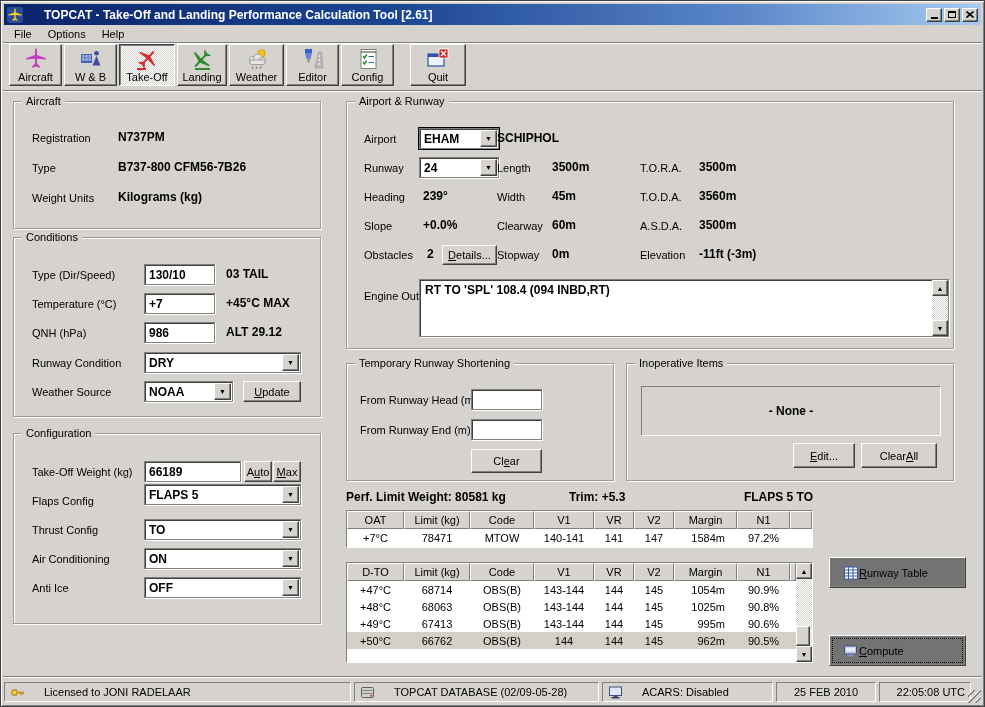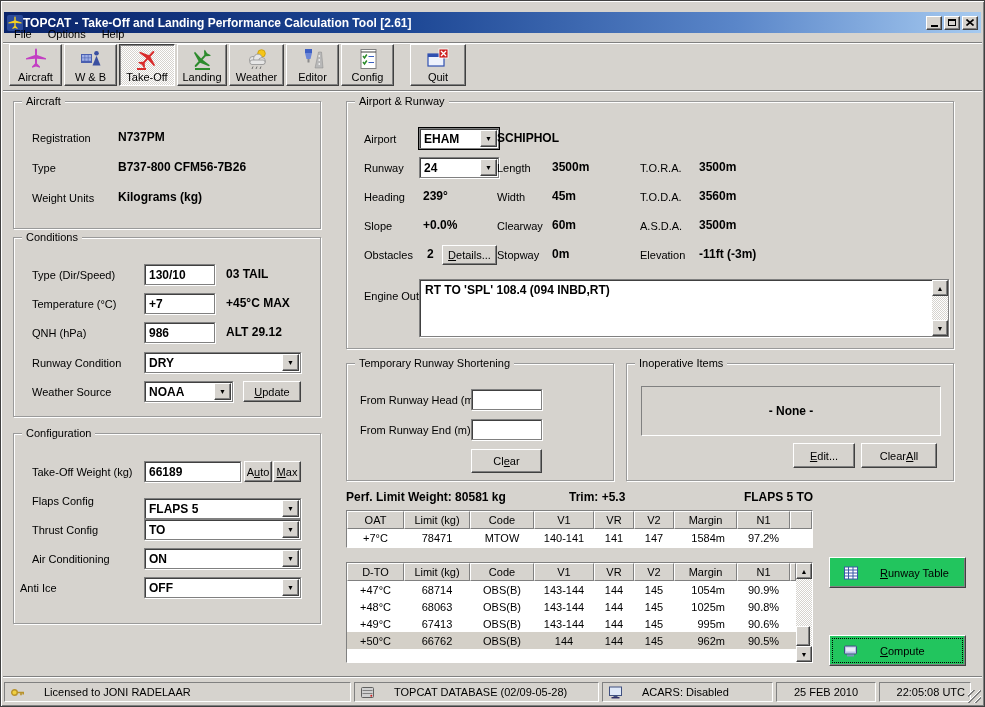--- a/index.html
+++ b/index.html
@@ -13,21 +13,21 @@
   }
   .window {
     position:absolute; inset:0; background:#d6d3ce;
     border:1px solid #404040;
     box-shadow: inset 1px 1px 0 #ffffff, inset -1px -1px 0 #808080;
   }
   
   .titlebar {
     position:absolute; left:3px; top:3px; right:3px; height:21px;
     background:linear-gradient(to right,#0a246a 0%,#1b4593 40%,#5a86c9 75%,#a6caf0 100%);
-    display:flex; align-items:center; gap:0; padding:0 3px;margin-top:8px;
+    display:flex; align-items:center; gap:21px; padding:0 3px;
   }
   .title-text { color:#fff; font-weight:bold; font-size:12px; flex:1; white-space:nowrap; overflow:hidden; }
   .winbtns { display:flex; gap:2px; }
   .winbtn {
     width:16px; height:14px; background:#d6d3ce;
     border:1px solid; border-color:#fff #404040 #404040 #fff;
     box-shadow: inset -1px -1px 0 #808080;
     display:flex; align-items:center; justify-content:center; padding:0;
   }
   .glyph-min { width:7px; height:2px; background:#000; margin-top:7px; }
@@ -140,25 +140,25 @@
   .eo-text { flex:1; font-weight:bold; font-size:12px; padding:3px 5px; }
   
   .inset-box {
     position:absolute; background:#d6d3ce;
     border:1px solid; border-color:#808080 #fff #fff #808080;
     display:flex; align-items:center; justify-content:center;
     font-weight:bold; font-size:12px;
   }
   
   .action-btn {
-    position:absolute; width:137px; height:31px; background:#22c55e;
+    position:absolute; width:137px; height:31px; background:#737373;
     border:1px solid; border-color:#fff #404040 #404040 #fff;
     box-shadow: inset -1px -1px 0 #808080;
     display:flex; align-items:center; justify-content:flex-start;
-    gap:21px; padding-left:13px; font-size:11px; color:#000;
+    gap:0; padding-left:13px; font-size:11px; color:#000;
   }
   .action-btn.focused { outline:1px dotted #000; outline-offset:-4px; }
   
   .summary { position:absolute; font-weight:bold; font-size:12px; white-space:nowrap; }
   
   .statusbar { position:absolute; left:2px; right:2px; bottom:2px; height:25px; }
   .spanel {
     position:absolute; top:3px; height:20px;
     border:1px solid; border-color:#808080 #fff #fff #808080;
     display:flex; align-items:center; gap:19px; padding:0 5px;
@@ -346,35 +346,35 @@
     <button class="btn" style="left:229px;top:143px;width:58px;height:21px"><u>U</u>pdate</button>
   </div>
 
   <div class="group" style="left:12px;top:432px;width:308px;height:191px">
     <span class="legend">Configuration</span>
     <span class="lbl" style="left:18px;top:32px">Take-Off Weight (kg)</span>
     <input class="tinput" style="left: 130px; top: 27px; width: 97px;" value="66189">
     <button class="btn" style="left:230px;top:27px;width:28px;height:21px">A<u>u</u>to</button>
     <button class="btn" style="left:259px;top:27px;width:28px;height:21px"><u>M</u>ax</button>
     <span class="lbl" style="left:18px;top:61px">Flaps Config</span>
-    <div class="combo" style="left:130px;top:64px;width:157px">
+    <div class="combo" style="left:130px;top:50px;width:157px">
       <span class="combo-val">FLAPS 5</span>
       <span class="combo-arrow">▼</span>
     </div>
     <span class="lbl" style="left:18px;top:90px">Thrust Config</span>
     <div class="combo" style="left:130px;top:85px;width:157px">
       <span class="combo-val">TO</span>
       <span class="combo-arrow">▼</span>
     </div>
     <span class="lbl" style="left:18px;top:119px">Air Conditioning</span>
     <div class="combo" style="left:130px;top:114px;width:157px">
       <span class="combo-val">ON</span>
       <span class="combo-arrow">▼</span>
     </div>
-    <span class="lbl" style="left:6px;top:148px">Anti Ice</span>
+    <span class="lbl" style="left:18px;top:148px">Anti Ice</span>
     <div class="combo" style="left:130px;top:143px;width:157px">
       <span class="combo-val">OFF</span>
       <span class="combo-arrow">▼</span>
     </div>
   </div>
 
   <div class="group" style="left:345px;top:100px;width:608px;height:248px">
     <span class="legend">Airport &amp; Runway</span>
     <span class="lbl" style="left:17px;top:31px">Airport</span>
     <div class="combo focused" style="left:72px;top:26px;width:80px">

